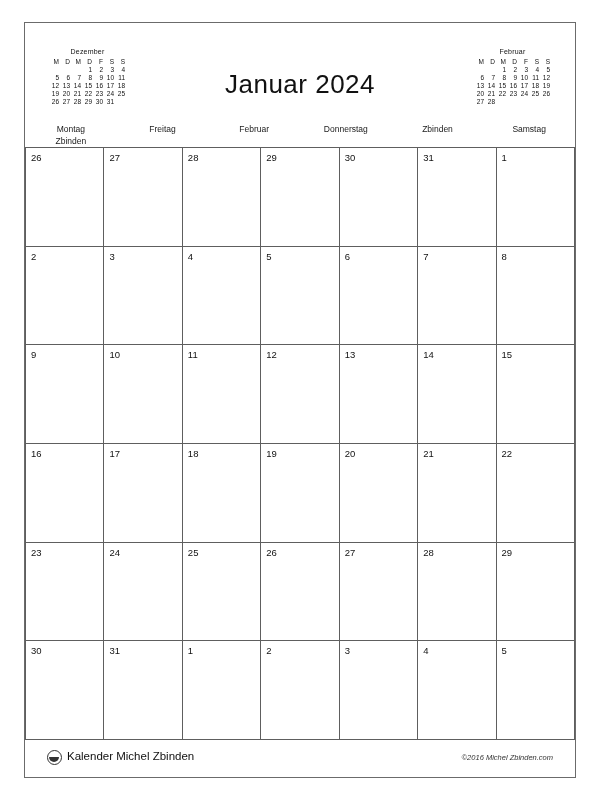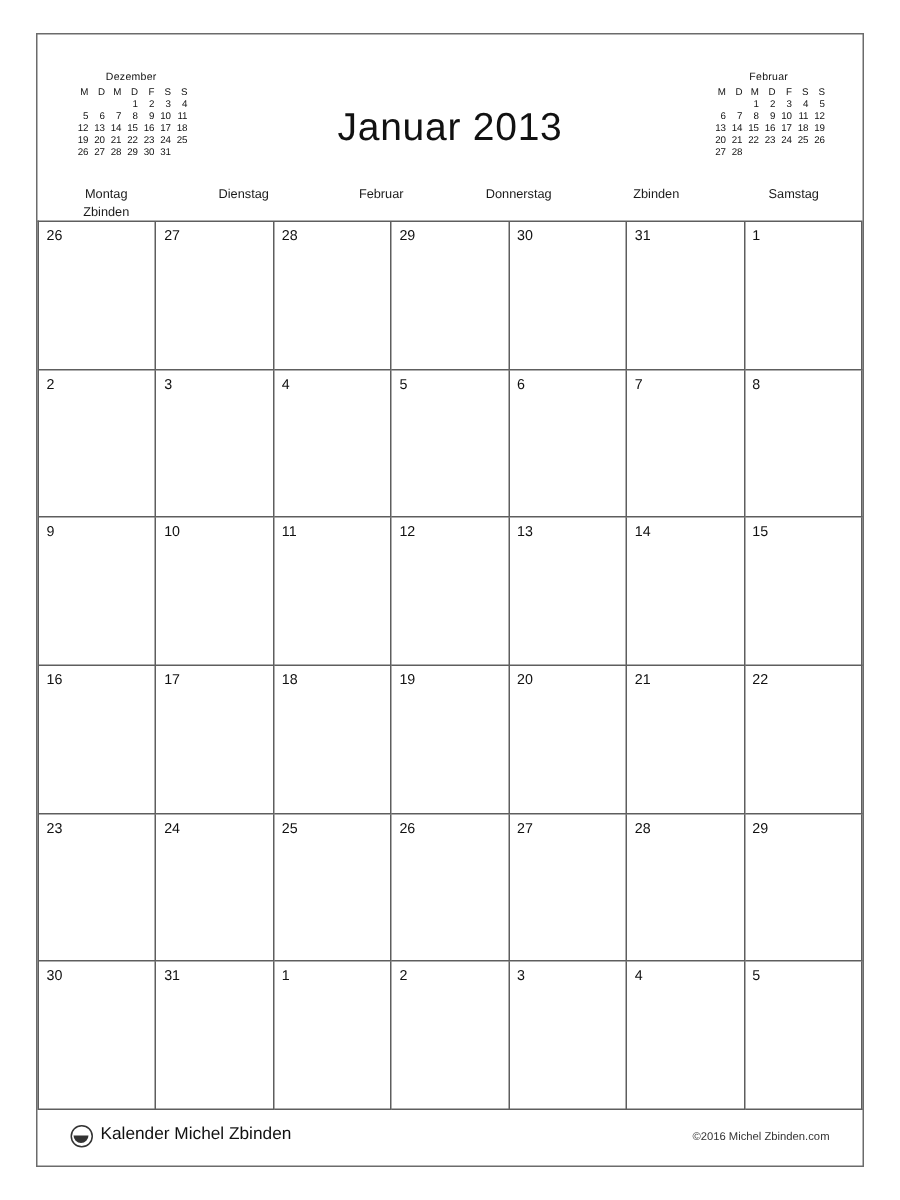--- a/index.html
+++ b/index.html
@@ -156,20 +156,21 @@
   .brand-text {
     font-size: 11.5px;
     color: #111;
   }
   .copyright {
     position: absolute;
     right: 22px;
     top: 13px;
     font-size: 7.5px;
     color: #333;
+    font-style: italic;
   }
 </style>
 </head>
 <body>
 
 <div class="page">
   <div class="sheet">
 
     <div class="header">
 
@@ -219,21 +220,21 @@
           <div>26</div>
           <div>27</div>
           <div>28</div>
           <div>29</div>
           <div>30</div>
           <div>31</div>
           <div></div>
         </div>
       </div>
 
-      <div class="month-title">Januar 2013</div>
+      <div class="month-title">Januar 2024</div>
 
       <div class="mini-cal right">
         <div class="mini-title">Februar</div>
         <div class="mini-grid">
           <div class="dow">M</div>
           <div class="dow">D</div>
           <div class="dow">M</div>
           <div class="dow">D</div>
           <div class="dow">F</div>
           <div class="dow">S</div>
@@ -277,21 +278,21 @@
           <div></div>
           <div></div>
           <div></div>
           <div></div>
         </div>
       </div>
     </div>
 
     <div class="weekdays">
       <div>Montag</div>
-      <div>Dienstag</div>
+      <div>Freitag</div>
       <div>Februar</div>
       <div>Donnerstag</div>
       <div>Zbinden</div>
       <div>Samstag</div>
       <div>Zbinden</div>
     </div>
 
     <div class="cal-grid">
       <div class="day-cell">
           <span class="day-num">26</span>

